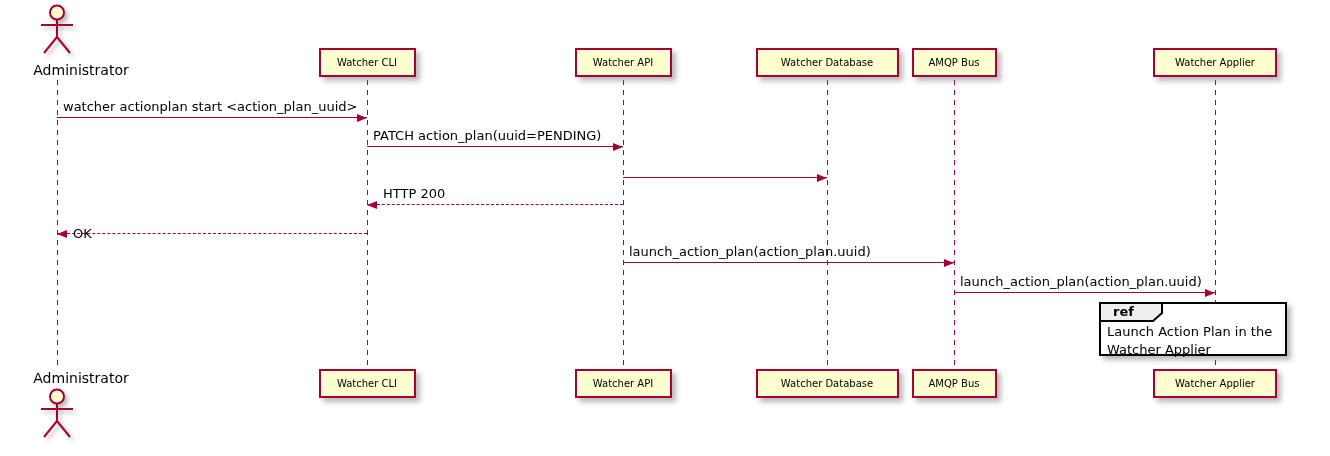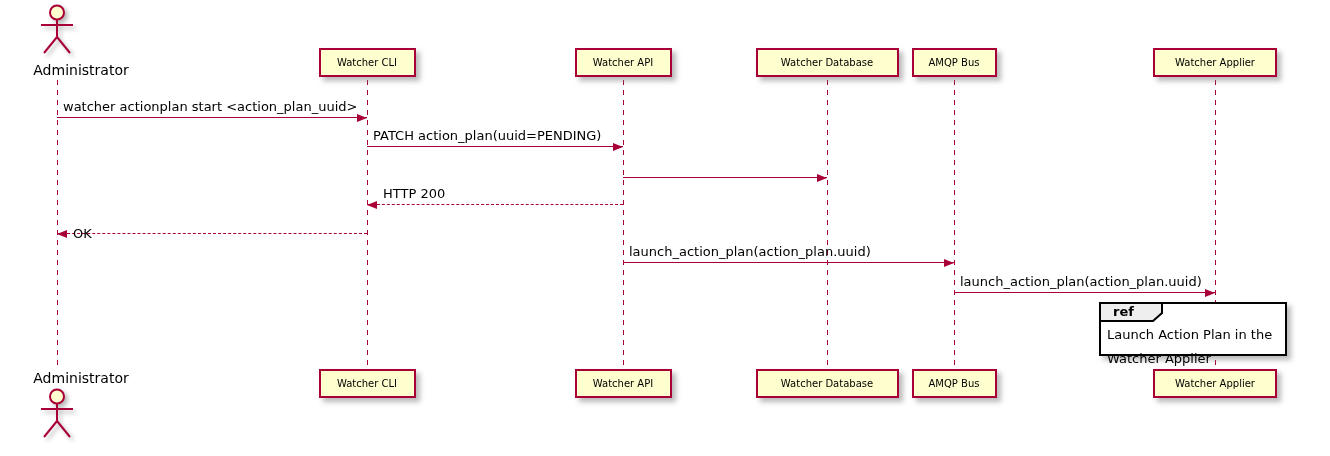--- a/index.html
+++ b/index.html
@@ -31,21 +31,21 @@
   .arrow.left{border-top:4px solid transparent;border-bottom:4px solid transparent;border-right:10px solid #A80036;}
   .msg-label{position:absolute;font-size:13px;white-space:nowrap;z-index:2;}
   .ref{
     position:absolute;z-index:5;background:#ffffff;border:2px solid #000;
     box-shadow:4px 4px 5px rgba(130,130,130,.55);box-sizing:border-box;
   }
   .ref-head-shape{position:absolute;top:-2px;left:-2px;}
   .ref-keyword{
     position:absolute;top:0px;left:12px;font-size:13px;font-weight:bold;z-index:6;
   }
-  .ref-body{position:absolute;top:19px;left:6px;right:4px;font-size:13px;line-height:24px;}
+  .ref-body{position:absolute;top:19px;left:6px;right:4px;font-size:13px;line-height:18px;}
 </style>
 </head>
 <body>
 
 <div id="canvas">
   <div class="lifeline" style="left: 56.5px;"></div>
     <div class="lifeline" style="left: 366.5px;"></div>
     <div class="lifeline" style="left: 622.5px;"></div>
     <div class="lifeline" style="left: 826.5px;"></div>
     <div class="lifeline" style="left: 953.5px;"></div>

